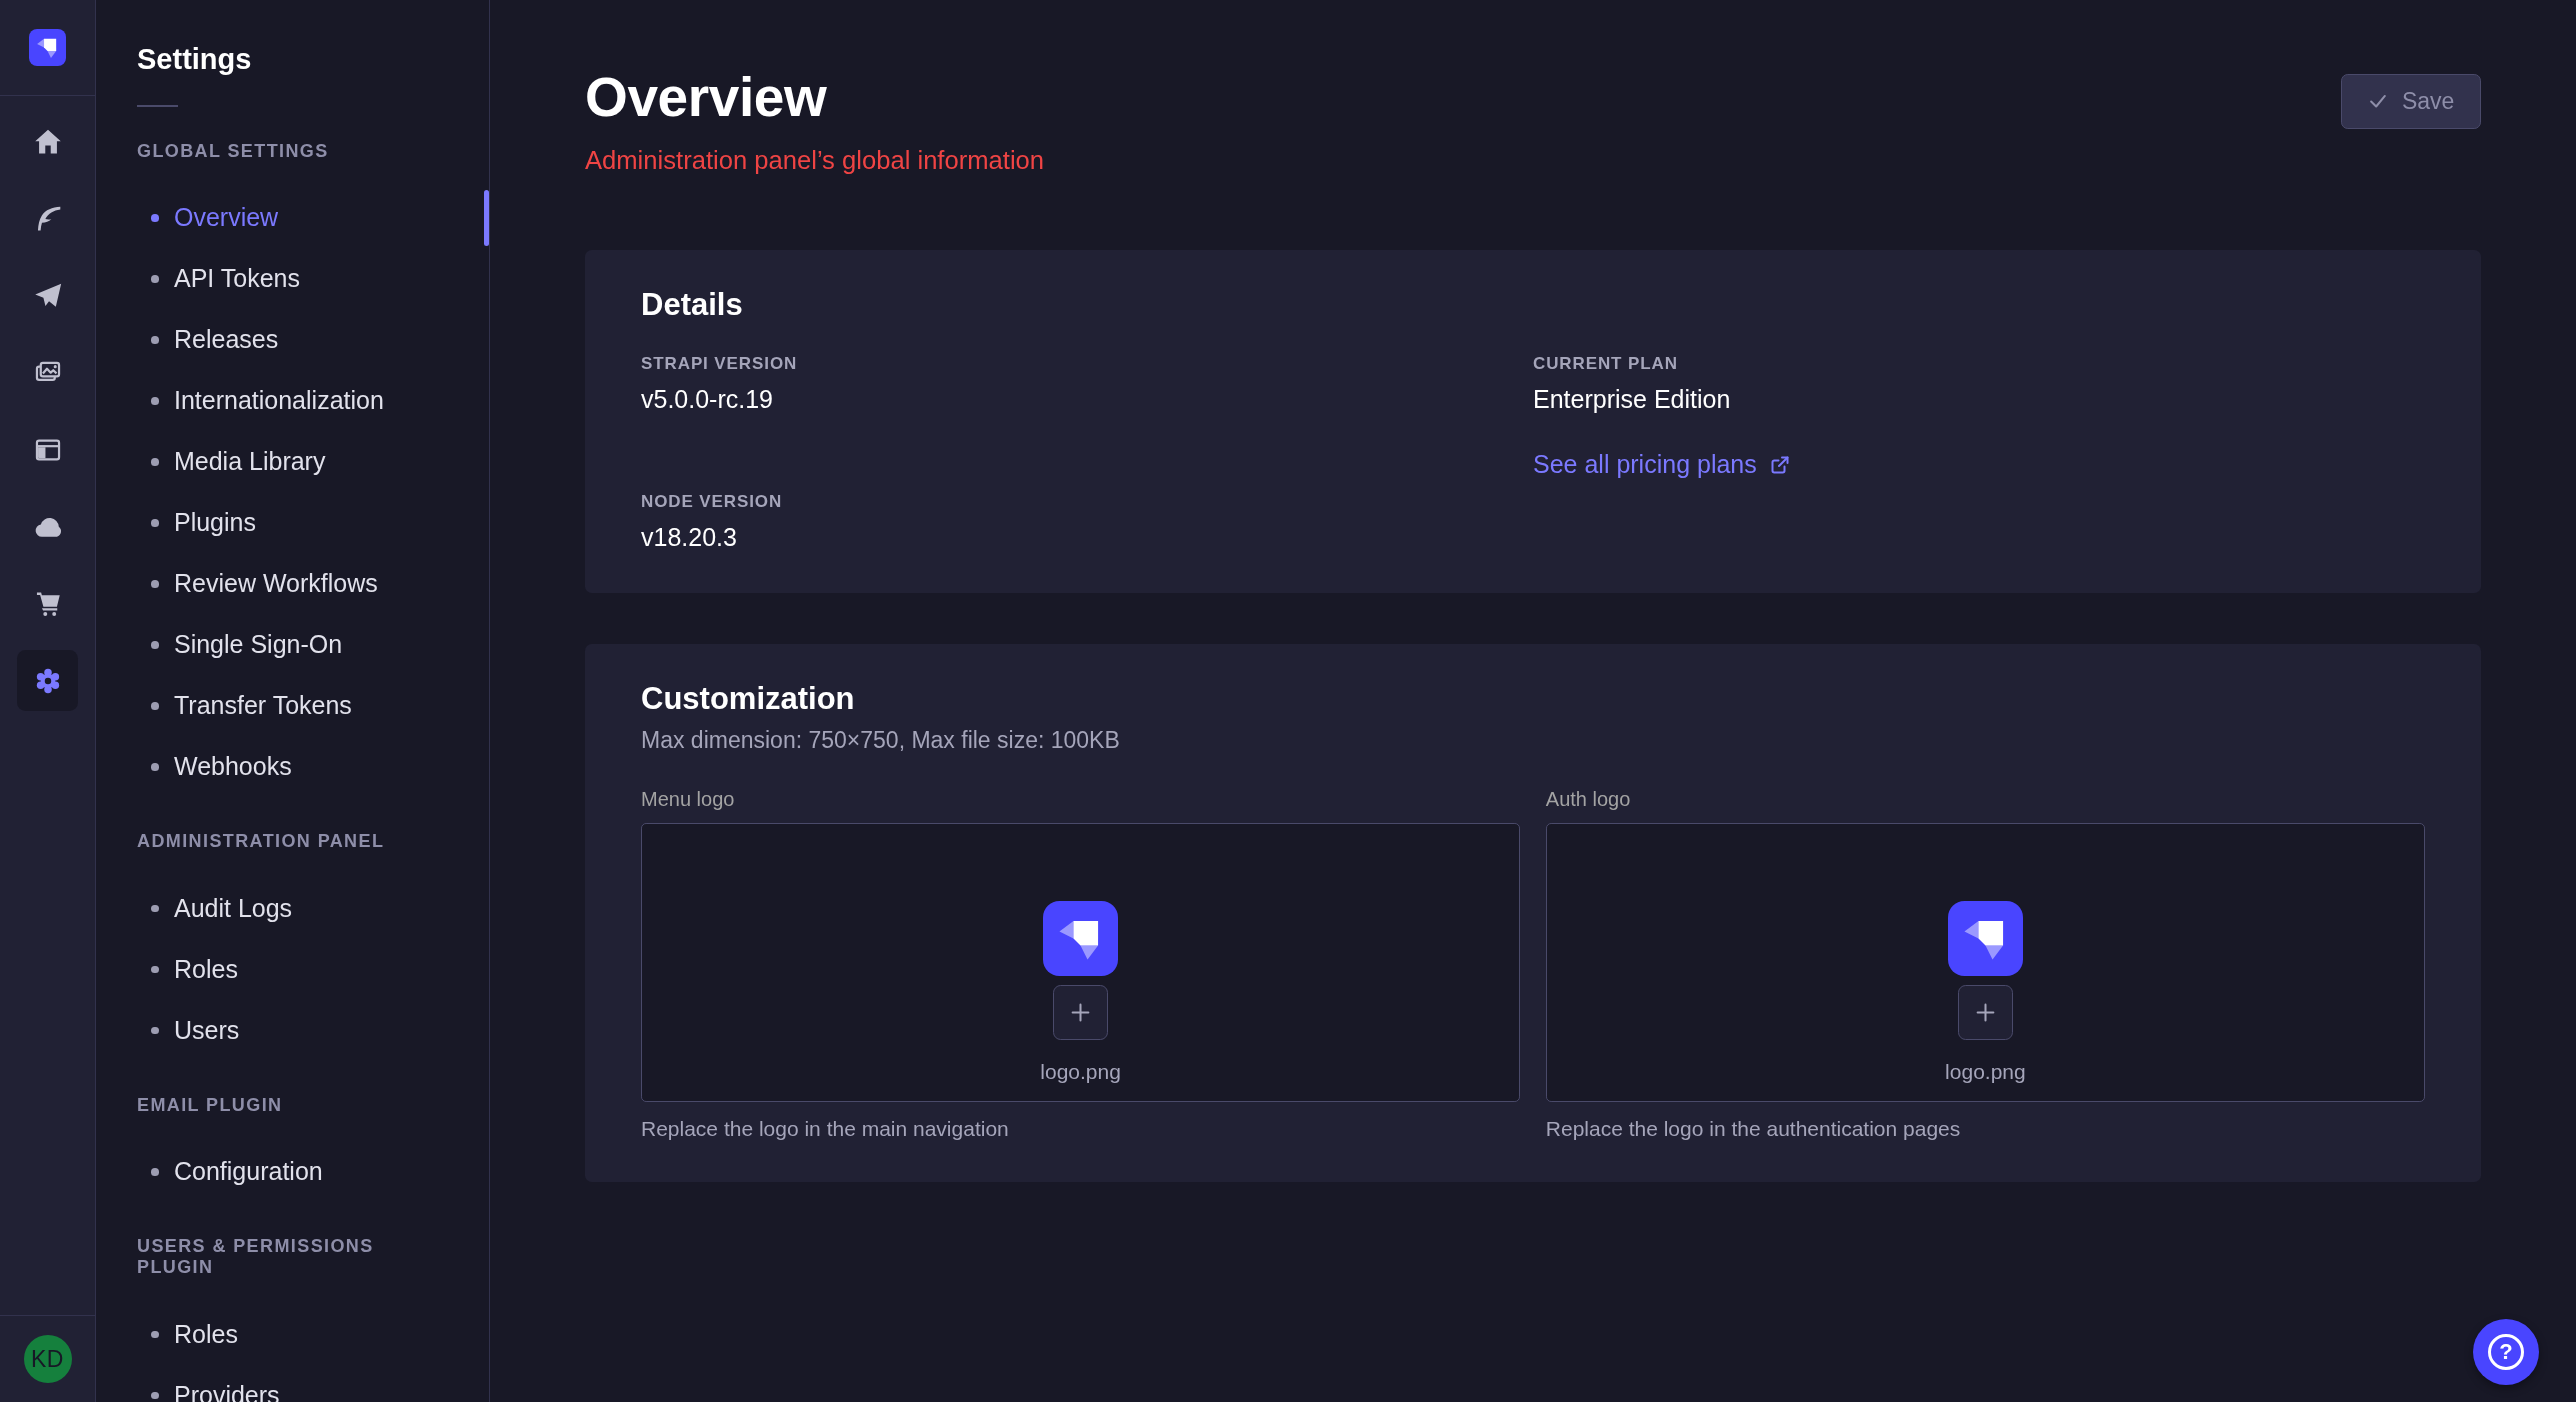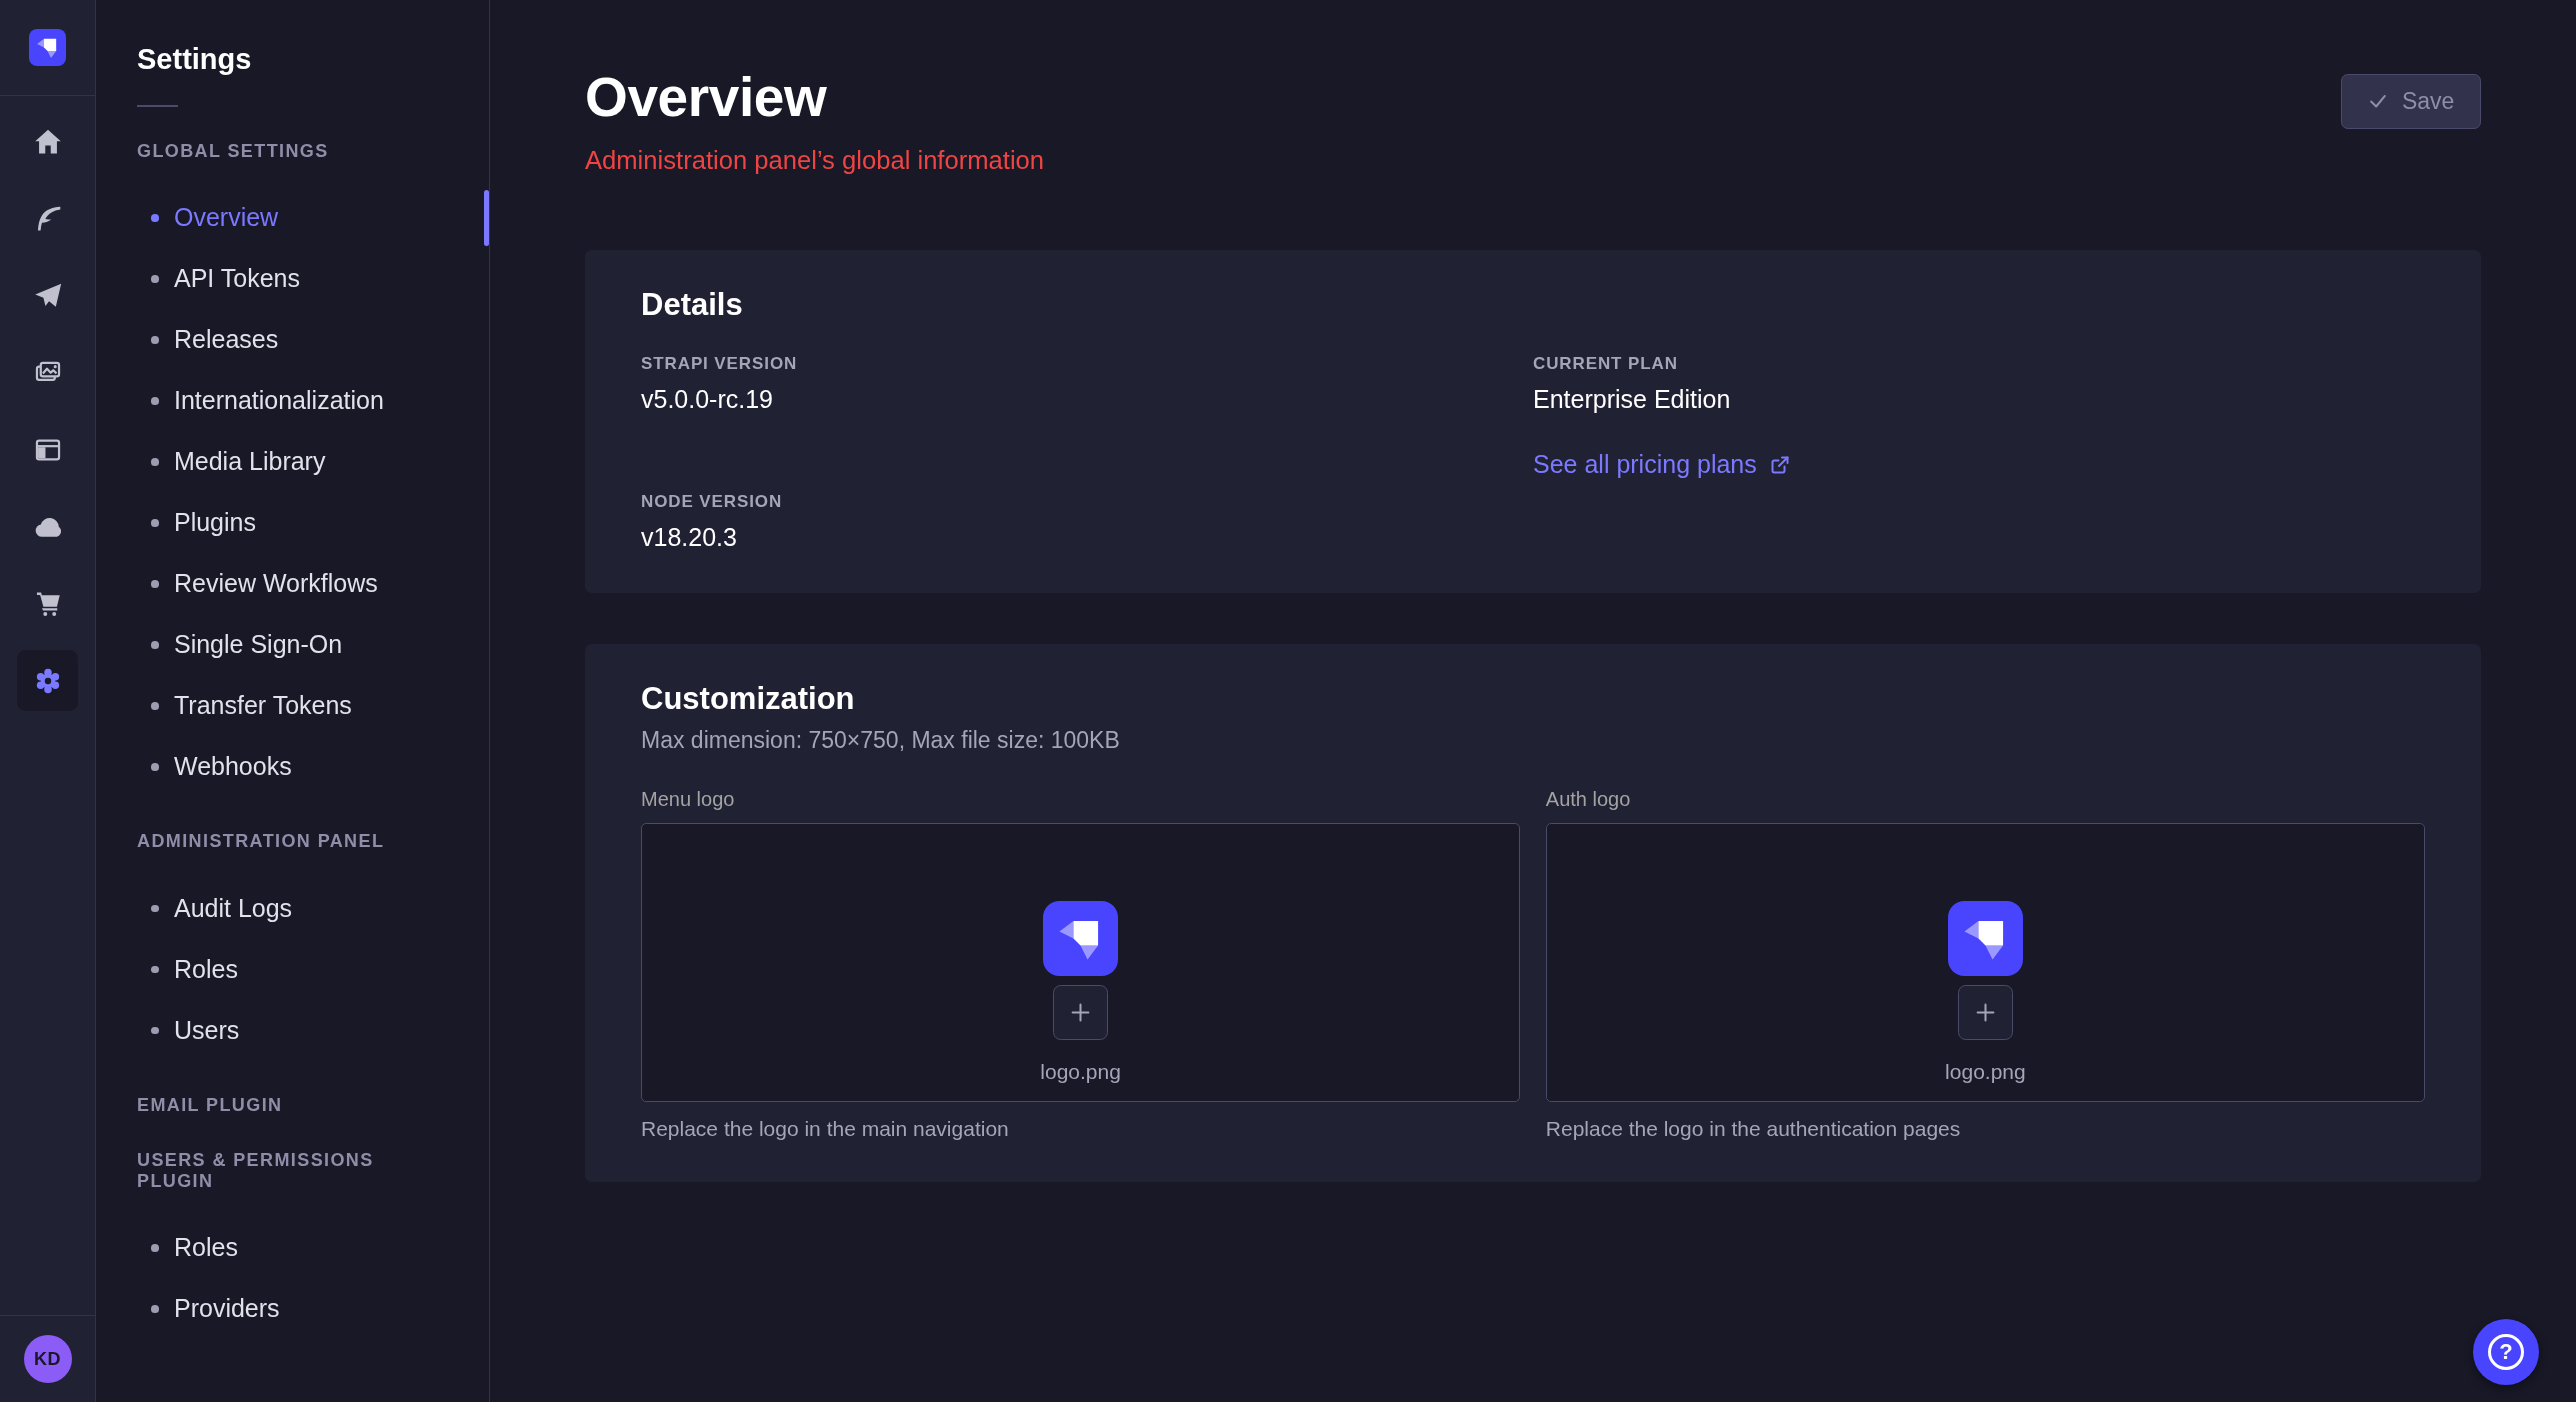--- a/index.html
+++ b/index.html
@@ -36,22 +36,22 @@
     width:61px; height:61px; border-radius:8.5px; background:#181826;
     margin:-13.6px 0;
   }
   .rail-footer {
     margin-top:auto; width:100%; height:87px; flex-shrink:0;
     border-top:0.9px solid #32324d;
     display:flex; align-items:center; justify-content:center;
   }
   .avatar {
     width:48px; height:48px; border-radius:50%;
-    background:#8b5cf6; color:#181826;
-    font-size:18px; font-weight:700; letter-spacing:0.4px;
+    background:#15803d; color:#181826;
+    font-size:23px; font-weight:400; letter-spacing:0.4px;
     display:flex; align-items:center; justify-content:center; cursor:pointer;
     border:none;
   }
 
   
   .subnav {
     width:394px; flex-shrink:0; background:#181826;
     border-right:0.9px solid #32324d; overflow:hidden; position:relative;
   }
   .subnav-title {
@@ -298,20 +298,26 @@
         </li>
         <li>
           <span class="bullet"></span>
           <span class="lbl">Users</span>
         </li>
       </ul>
     </div>
 
     <div class="subnav-section">
       <div class="subnav-section-header">EMAIL PLUGIN</div>
+      <ul>
+        <li>
+          <span class="bullet"></span>
+          <span class="lbl">Configuration</span>
+        </li>
+      </ul>
     </div>
 
     <div class="subnav-section">
       <div class="subnav-section-header">USERS &amp; PERMISSIONS PLUGIN</div>
       <ul>
         <li>
           <span class="bullet"></span>
           <span class="lbl">Roles</span>
         </li>
         <li>

